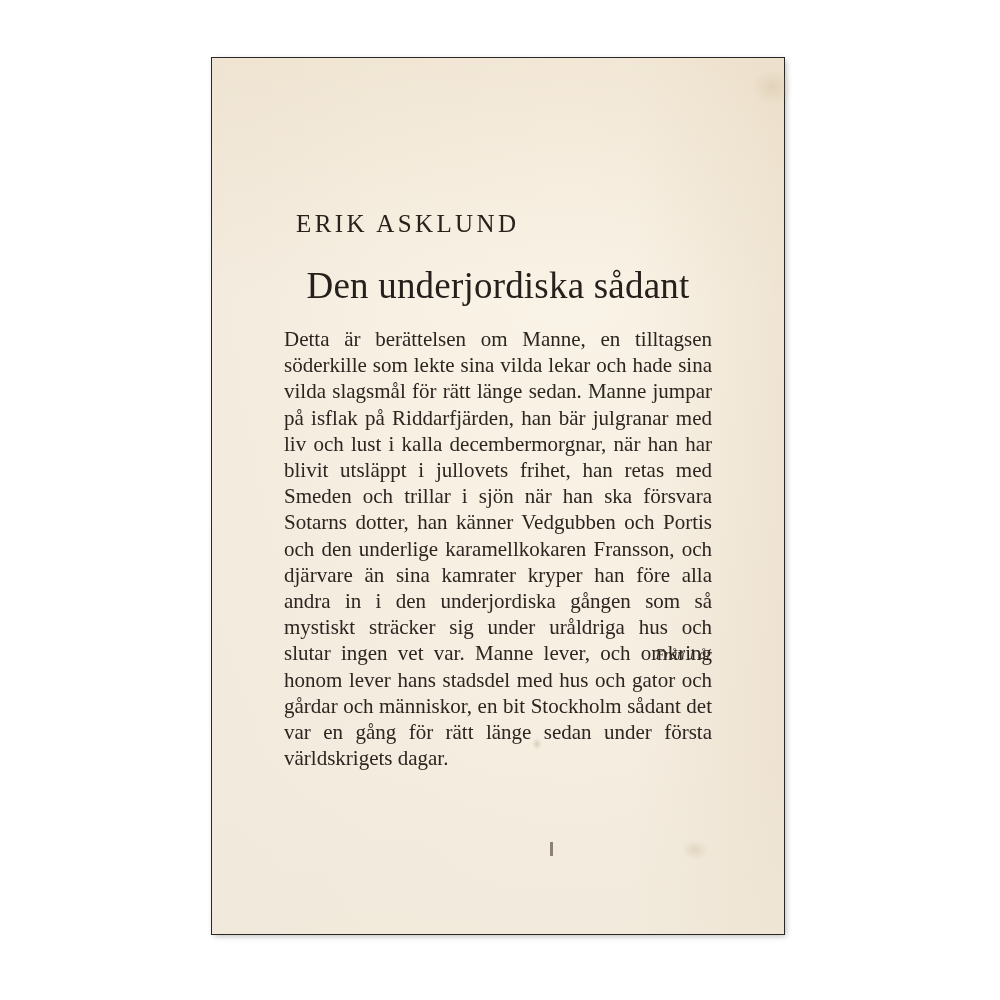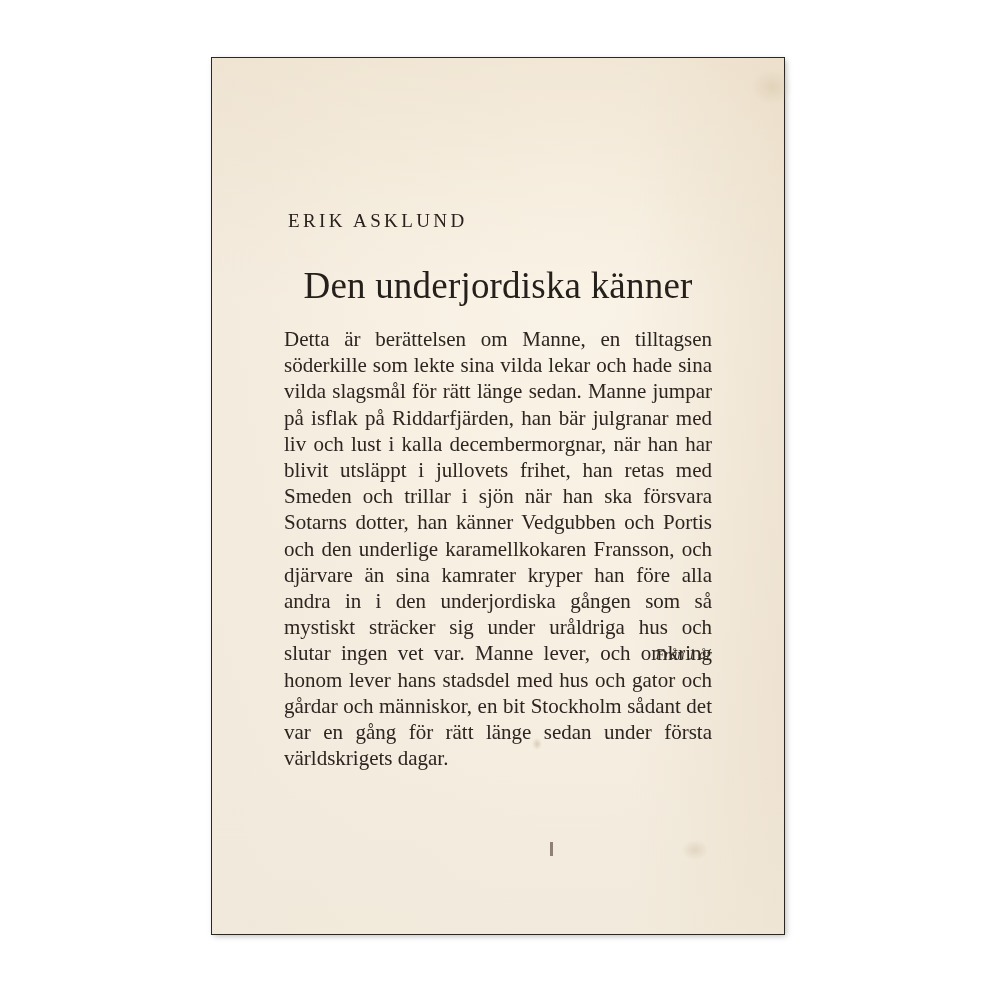--- a/index.html
+++ b/index.html
@@ -73,23 +73,23 @@
     position: absolute;
     left: 66px;
     top: 0;
     width: 440px;
     height: 876px;
   }
 
   .author {
     position: absolute;
     top: 152px;
-    left: 10px;
+    left: 18px;
     font-family: "Liberation Serif", serif;
-    font-size: 19px;
+    font-size: 25px;
     letter-spacing: 3.4px;
     color: #2a211c;
     font-weight: 400;
   }
 
   .title {
     position: absolute;
     top: 208px;
     left: 0;
     width: 440px;
@@ -165,21 +165,21 @@
     <div class="paper-tint-right"></div>
     <div class="paper-tint-bottom"></div>
     <div class="spot-a"></div>
     <div class="spot-b"></div>
     <div class="spot-c"></div>
 
     <div class="content">
 
       <div class="author">ERIK ASKLUND</div>
 
-      <div class="title">Den underjordiska känner</div>
+      <div class="title">Den underjordiska sådant</div>
 
       <div class="blurb">Detta är berättelsen om Manne, en tilltagsen söderkille som lekte sina vilda lekar och hade sina vilda slagsmål för rätt länge sedan. Manne jumpar på isflak på Riddarfjärden, han bär julgranar med liv och lust i kalla decembermorgnar, när han har blivit utsläppt i jullovets frihet, han retas med Smeden och trillar i sjön när han ska försvara Sotarns dotter, han känner Vedgubben och Portis och den underlige karamellkokaren Fransson, och djärvare än sina kamrater kryper han före alla andra in i den underjordiska gången som så mystiskt sträcker sig under uråldriga hus och slutar ingen vet var. Manne lever, och omkring honom lever hans stadsdel med hus och gator och gårdar och människor, en bit Stockholm sådant det var en gång för rätt länge sedan under första världskrigets dagar.</div>
 
       <div class="agerange">Från 1 år</div>
 
       <div class="publisher-rule"></div>
 
     </div>
   </div>
 </div>

